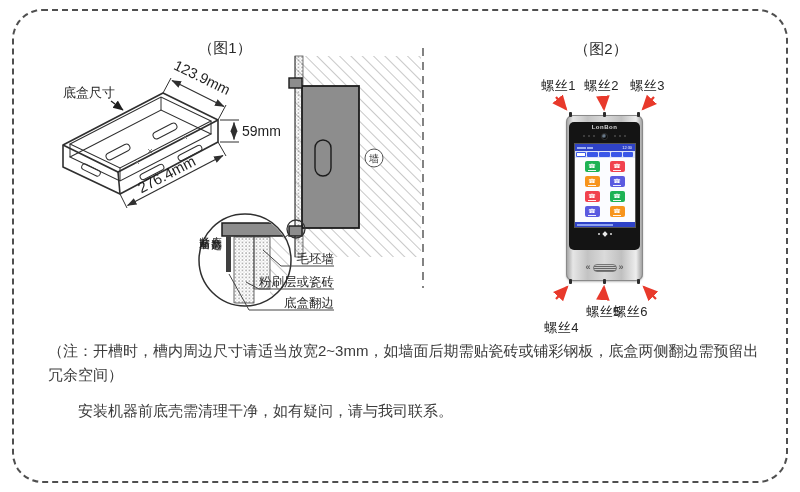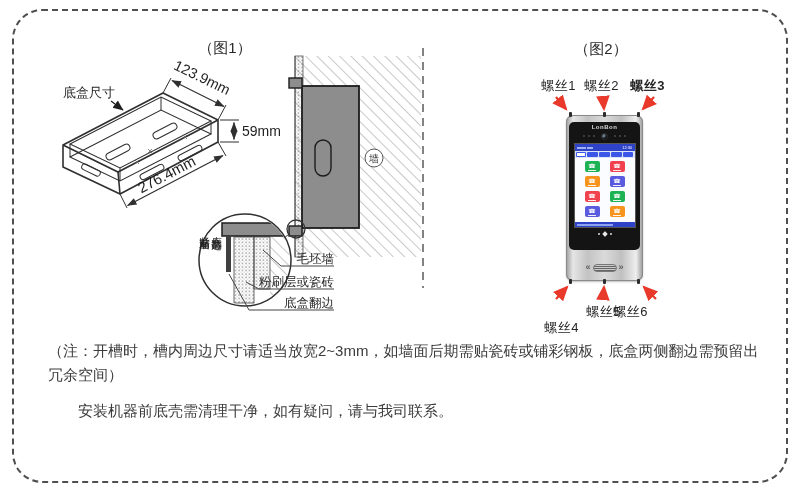--- a/index.html
+++ b/index.html
@@ -215,21 +215,21 @@
   </g>
 </svg>
 
 <div class="v-label">
   <span>底盒翻边</span>
   <span>紧贴墙面</span>
 </div>
 
 <div class="screw-label" style="left:536px; top:77px;">螺丝1</div>
 <div class="screw-label" style="left:579px; top:77px;">螺丝2</div>
-<div class="screw-label" style="left:625px; top:77px;font-weight:bold;">螺丝3</div>
+<div class="screw-label" style="left:625px; top:77px;">螺丝3</div>
 <div class="screw-label" style="left:539px; top:303px;margin-top:16px;">螺丝4</div>
 <div class="screw-label" style="left:581px; top:303px;">螺丝5</div>
 <div class="screw-label" style="left:608px; top:303px;">螺丝6</div>
 
 <div class="device">
   <div class="screw-nub nub-t nub-l"></div>
   <div class="screw-nub nub-t nub-c"></div>
   <div class="screw-nub nub-t nub-r"></div>
   <div class="screw-nub nub-b nub-l"></div>
   <div class="screw-nub nub-b nub-c"></div>

